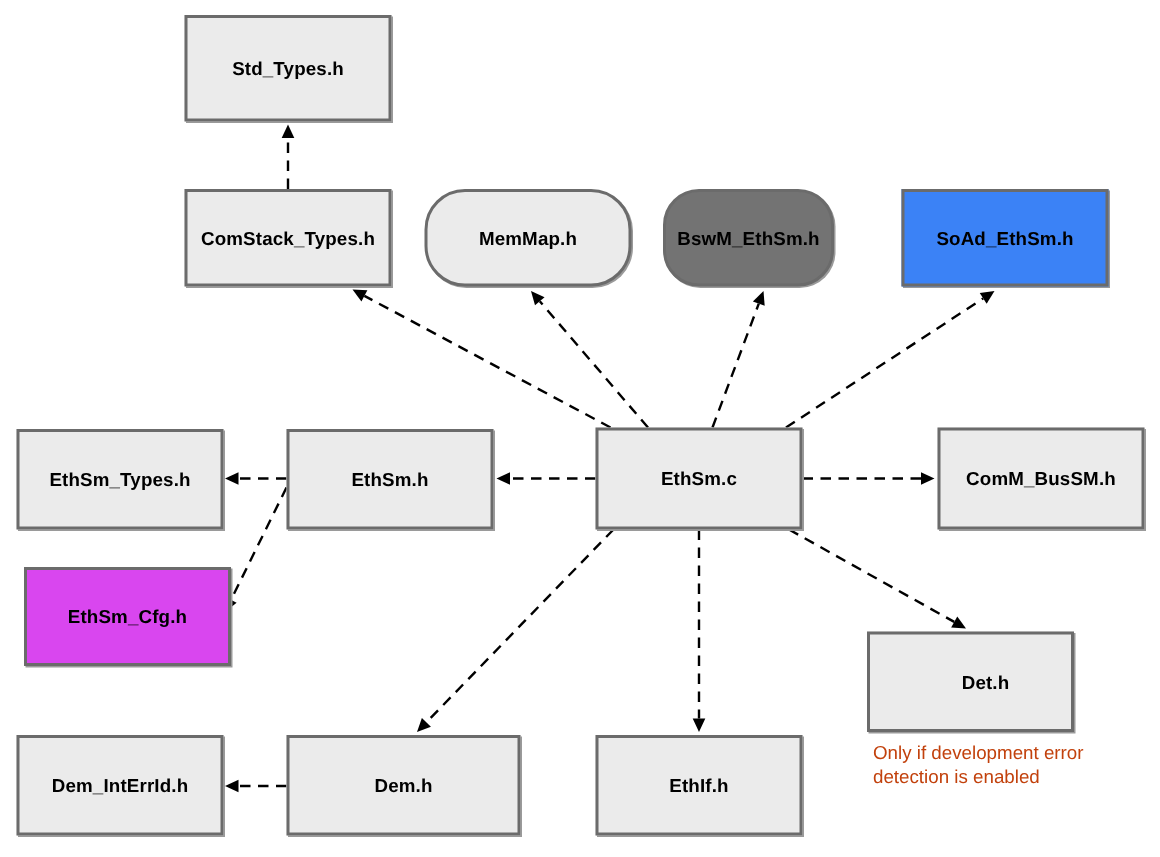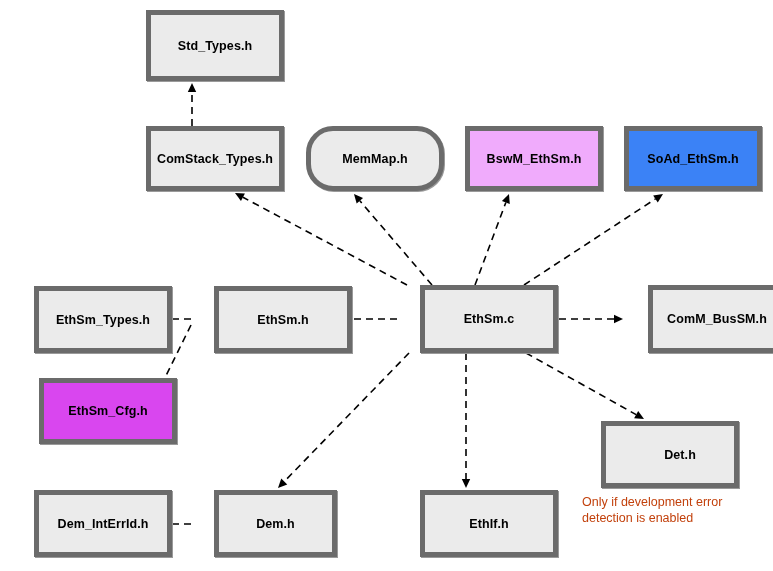--- a/index.html
+++ b/index.html
@@ -23,27 +23,26 @@
     left: 0;
     top: 0;
     width: 773px;
     height: 571px;
     pointer-events: none;
   }
   .node {
     position: absolute;
     box-sizing: border-box;
     background: #ebebeb;
-    border: 5px solid #6d28d9;
+    border: 2px solid #6d28d9;
     box-shadow: 1px 1px 0 0 #9a9a9a;
     display: flex;
     align-items: center;
     justify-content: center;
     z-index: 2;
-    margin-left: 23px;
   }
   .node-label {
     font-family: "Liberation Sans", sans-serif;
     font-size: 12.5px;
     font-weight: bold;
     color: #000000;
     letter-spacing: 0.1px;
     white-space: nowrap;
     text-align: center;
   }
@@ -121,21 +120,21 @@
   <div id="nodes-layer">
       <div class="node" style="left: 123px; top: 10px; width: 138px; height: 71px; background: rgb(235, 235, 235); border-color: rgb(107, 107, 107);">
         <span class="node-label">Std_Types.h</span>
       </div>
       <div class="node" style="left: 123px; top: 126px; width: 138px; height: 65px; background: rgb(235, 235, 235); border-color: rgb(107, 107, 107);">
         <span class="node-label">ComStack_Types.h</span>
       </div>
       <div class="node" style="left: 283px; top: 126px; width: 138px; height: 65px; background: rgb(235, 235, 235); border-color: rgb(107, 107, 107); border-radius: 27px;">
         <span class="node-label">MemMap.h</span>
       </div>
-      <div class="node" style="left: 442px; top: 126px; width: 138px; height: 65px; background: #f0abfc; border-color: rgb(107, 107, 107);">
+      <div class="node" style="left: 442px; top: 126px; width: 114px; height: 65px; background: #737373; border-color: rgb(107, 107, 107); border-radius: 24px;">
         <span class="node-label">BswM_EthSm.h</span>
       </div>
       <div class="node" style="left: 601px; top: 126px; width: 138px; height: 65px; background: #3b82f6; border-color: rgb(107, 107, 107);">
         <span class="node-label">SoAd_EthSm.h</span>
       </div>
       <div class="node" style="left: 11px; top: 286px; width: 138px; height: 67px; background: rgb(235, 235, 235); border-color: rgb(107, 107, 107);">
         <span class="node-label">EthSm_Types.h</span>
       </div>
       <div class="node" style="left: 191px; top: 286px; width: 138px; height: 67px; background: rgb(235, 235, 235); border-color: rgb(107, 107, 107);">
         <span class="node-label">EthSm.h</span>
@@ -148,21 +147,21 @@
       </div>
       <div class="node" style="left: 16px; top: 378px; width: 138px; height: 66px; background: #d946ef; border-color: rgb(107, 107, 107);">
         <span class="node-label">EthSm_Cfg.h</span>
       </div>
       <div class="node" style="left: 578px; top: 421px; width: 138px; height: 67px; background: rgb(235, 235, 235); border-color: rgb(107, 107, 107); padding-left: 20px;">
         <span class="node-label">Det.h</span>
       </div>
       <div class="node" style="left: 11px; top: 490px; width: 138px; height: 67px; background: rgb(235, 235, 235); border-color: rgb(107, 107, 107); align-items: center;">
         <span class="node-label">Dem_IntErrId.h</span>
       </div>
-      <div class="node" style="left: 191px; top: 490px; width: 123px; height: 67px; background: rgb(235, 235, 235); border-color: rgb(107, 107, 107);">
+      <div class="node" style="left: 191px; top: 490px; width: 156px; height: 67px; background: rgb(235, 235, 235); border-color: rgb(107, 107, 107);">
         <span class="node-label">Dem.h</span>
       </div>
       <div class="node" style="left: 397px; top: 490px; width: 138px; height: 67px; background: rgb(235, 235, 235); border-color: rgb(107, 107, 107); justify-content: center;">
         <span class="node-label">EthIf.h</span>
       </div>
     </div>
   <div id="notes-layer">
       <div class="note" style="left: 582px; top: 494px; width: 175px;">Only if development error
 detection is enabled</div>
     </div>

